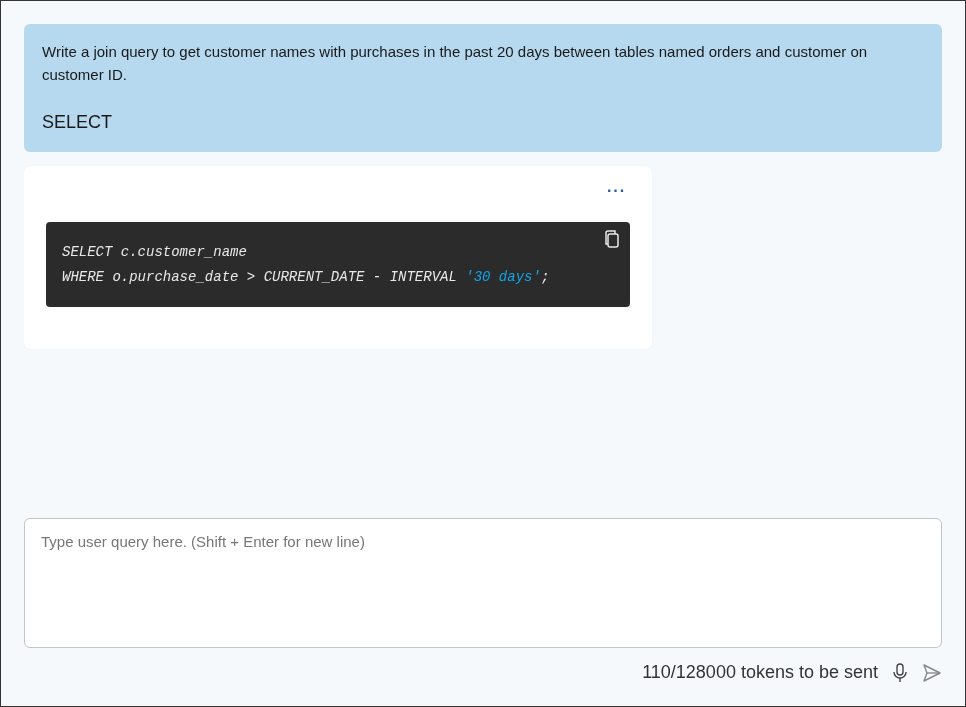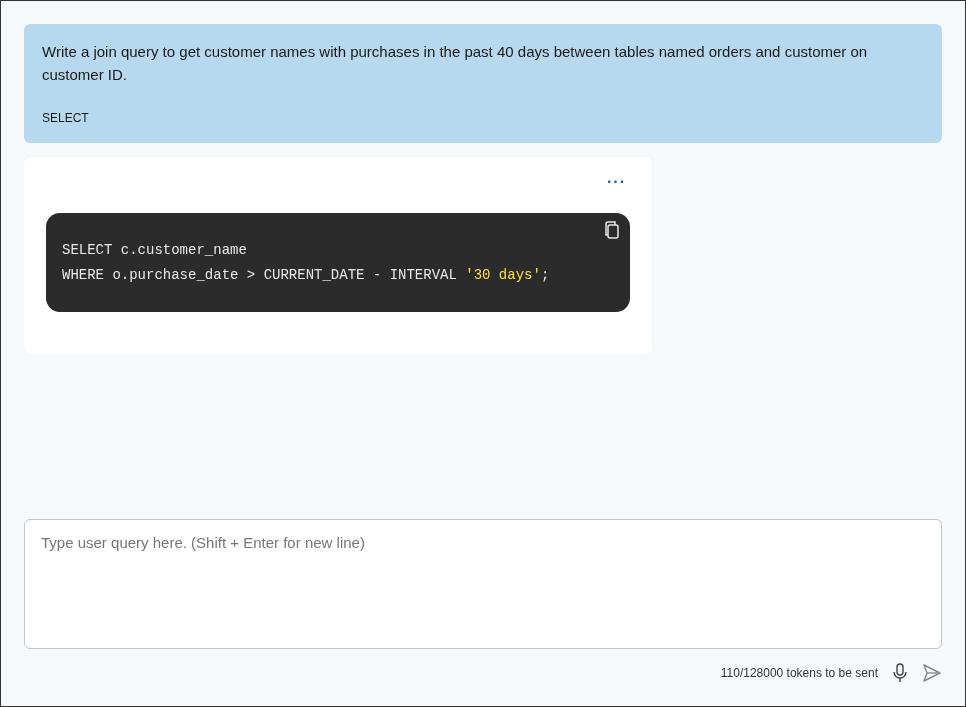--- a/index.html
+++ b/index.html
@@ -39,21 +39,21 @@
       font-size: 15px;
       line-height: 1.55;
       color: #1a1a1a;
     }
     
     .user-message-text {
       margin-bottom: 22px;
     }
     
     .user-message-code {
-      font-size: 12px;
+      font-size: 18px;
     }
     
     .response-card {
       background: #ffffff;
       border-radius: 6px;
       padding: 18px 22px 42px 22px;
       width: 628px;
       box-shadow: 0 0 1px rgba(0,0,0,0.1);
     }
     
@@ -70,43 +70,44 @@
       font-weight: bold;
       letter-spacing: 1px;
       cursor: pointer;
       position: relative;
       top: -2px;
       right: 4px;
     }
     
     .code-block {
       background: #2b2b2b;
-      border-radius: 14px;
-      padding: 25px 16px;
+      border-radius: 4px;
+      padding: 18px 16px;
       position: relative;
       font-family: "Consolas", "Courier New", monospace;
       font-size: 14px;
       line-height: 1.75;
       color: #e8e8e8;
+      font-style: italic;
     }
     
     .copy-button {
       position: absolute;
       top: 8px;
       right: 10px;
       cursor: pointer;
       color: #e8e8e8;
     }
     
     .code-line {
       white-space: pre;
     }
     
     .code-string {
-      color: #fde047;
+      color: #0ea5e9;
     }
     
     .input-section {
     }
     
     .input-box {
       background: #ffffff;
       border: 1px solid #c0c5cc;
       border-radius: 6px;
       width: 100%;
@@ -122,21 +123,21 @@
     .input-box::placeholder {
       color: #777;
     }
     
     .status-bar {
       display: flex;
       justify-content: flex-end;
       align-items: center;
       gap: 14px;
       padding-top: 10px;
-      font-size: 12px;
+      font-size: 18px;
       color: #333;
     }
     
     .icon-btn {
       cursor: pointer;
       display: inline-flex;
       align-items: center;
       color: #555;
     }
     
@@ -148,21 +149,21 @@
     }
   </style>
 </head>
 <body>
 
 <div class="container">
 
   <div class="conversation-area">
 
     <div class="user-message">
-      <div class="user-message-text">Write a join query to get customer names with purchases in the past 40 days between tables named orders and customer on customer ID.</div>
+      <div class="user-message-text">Write a join query to get customer names with purchases in the past 20 days between tables named orders and customer on customer ID.</div>
       <div class="user-message-code">SELECT</div>
     </div>
 
     <div class="response-card">
       <div class="response-header">
         <span class="more-button">···</span>
       </div>
 
       <div class="code-block">
         <span class="copy-button">

